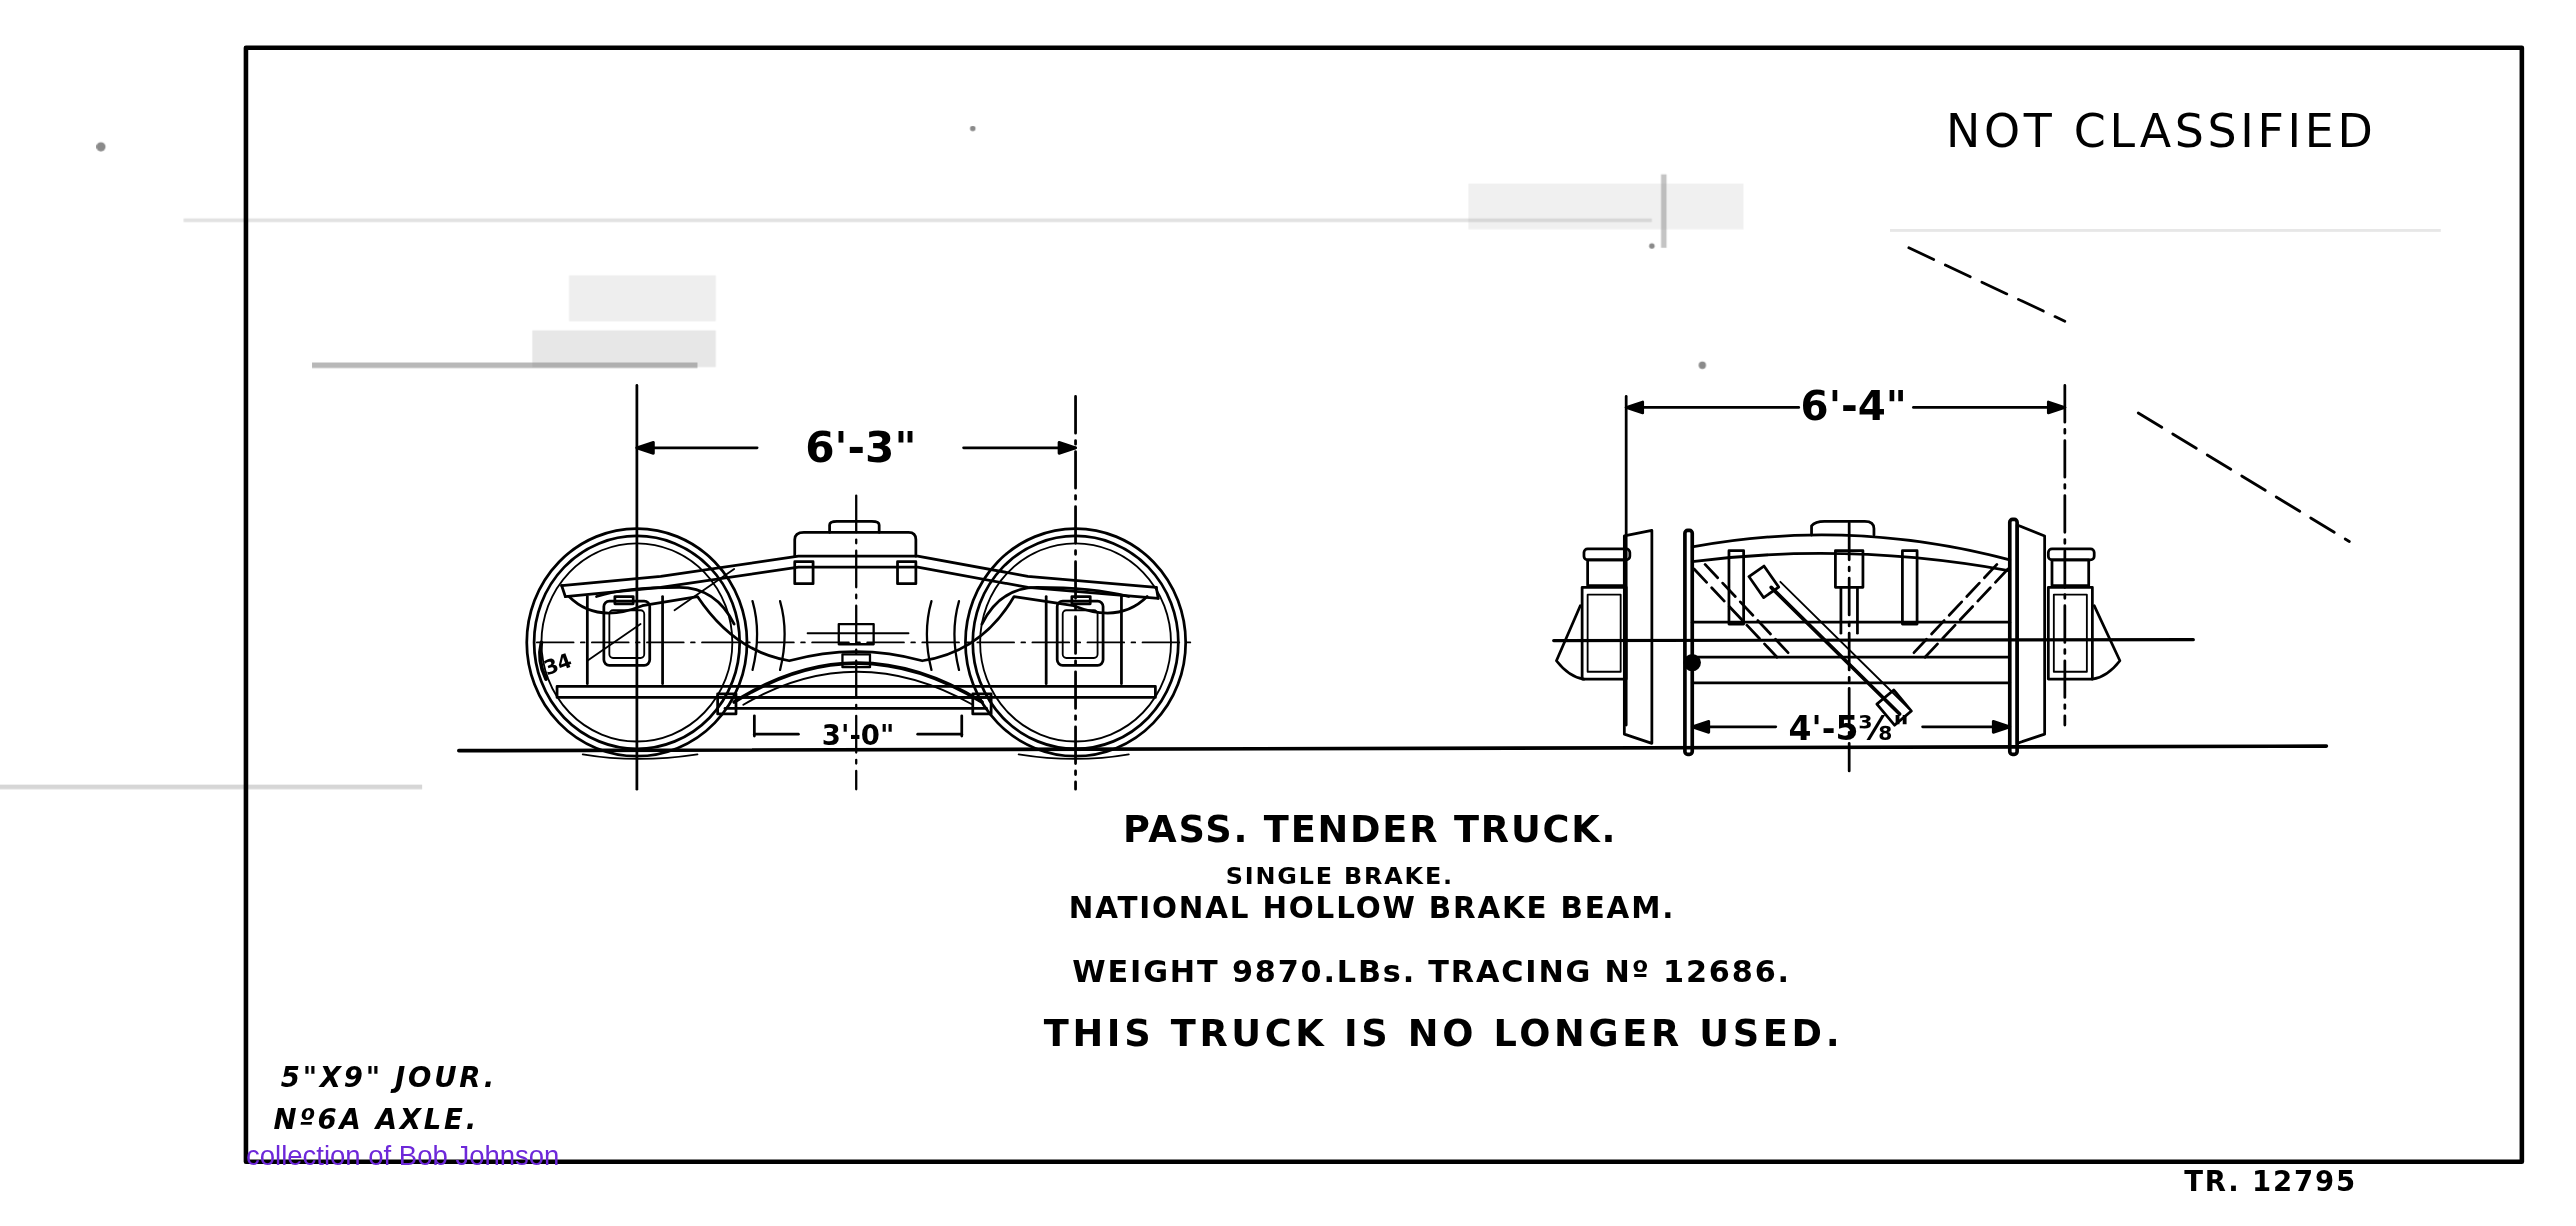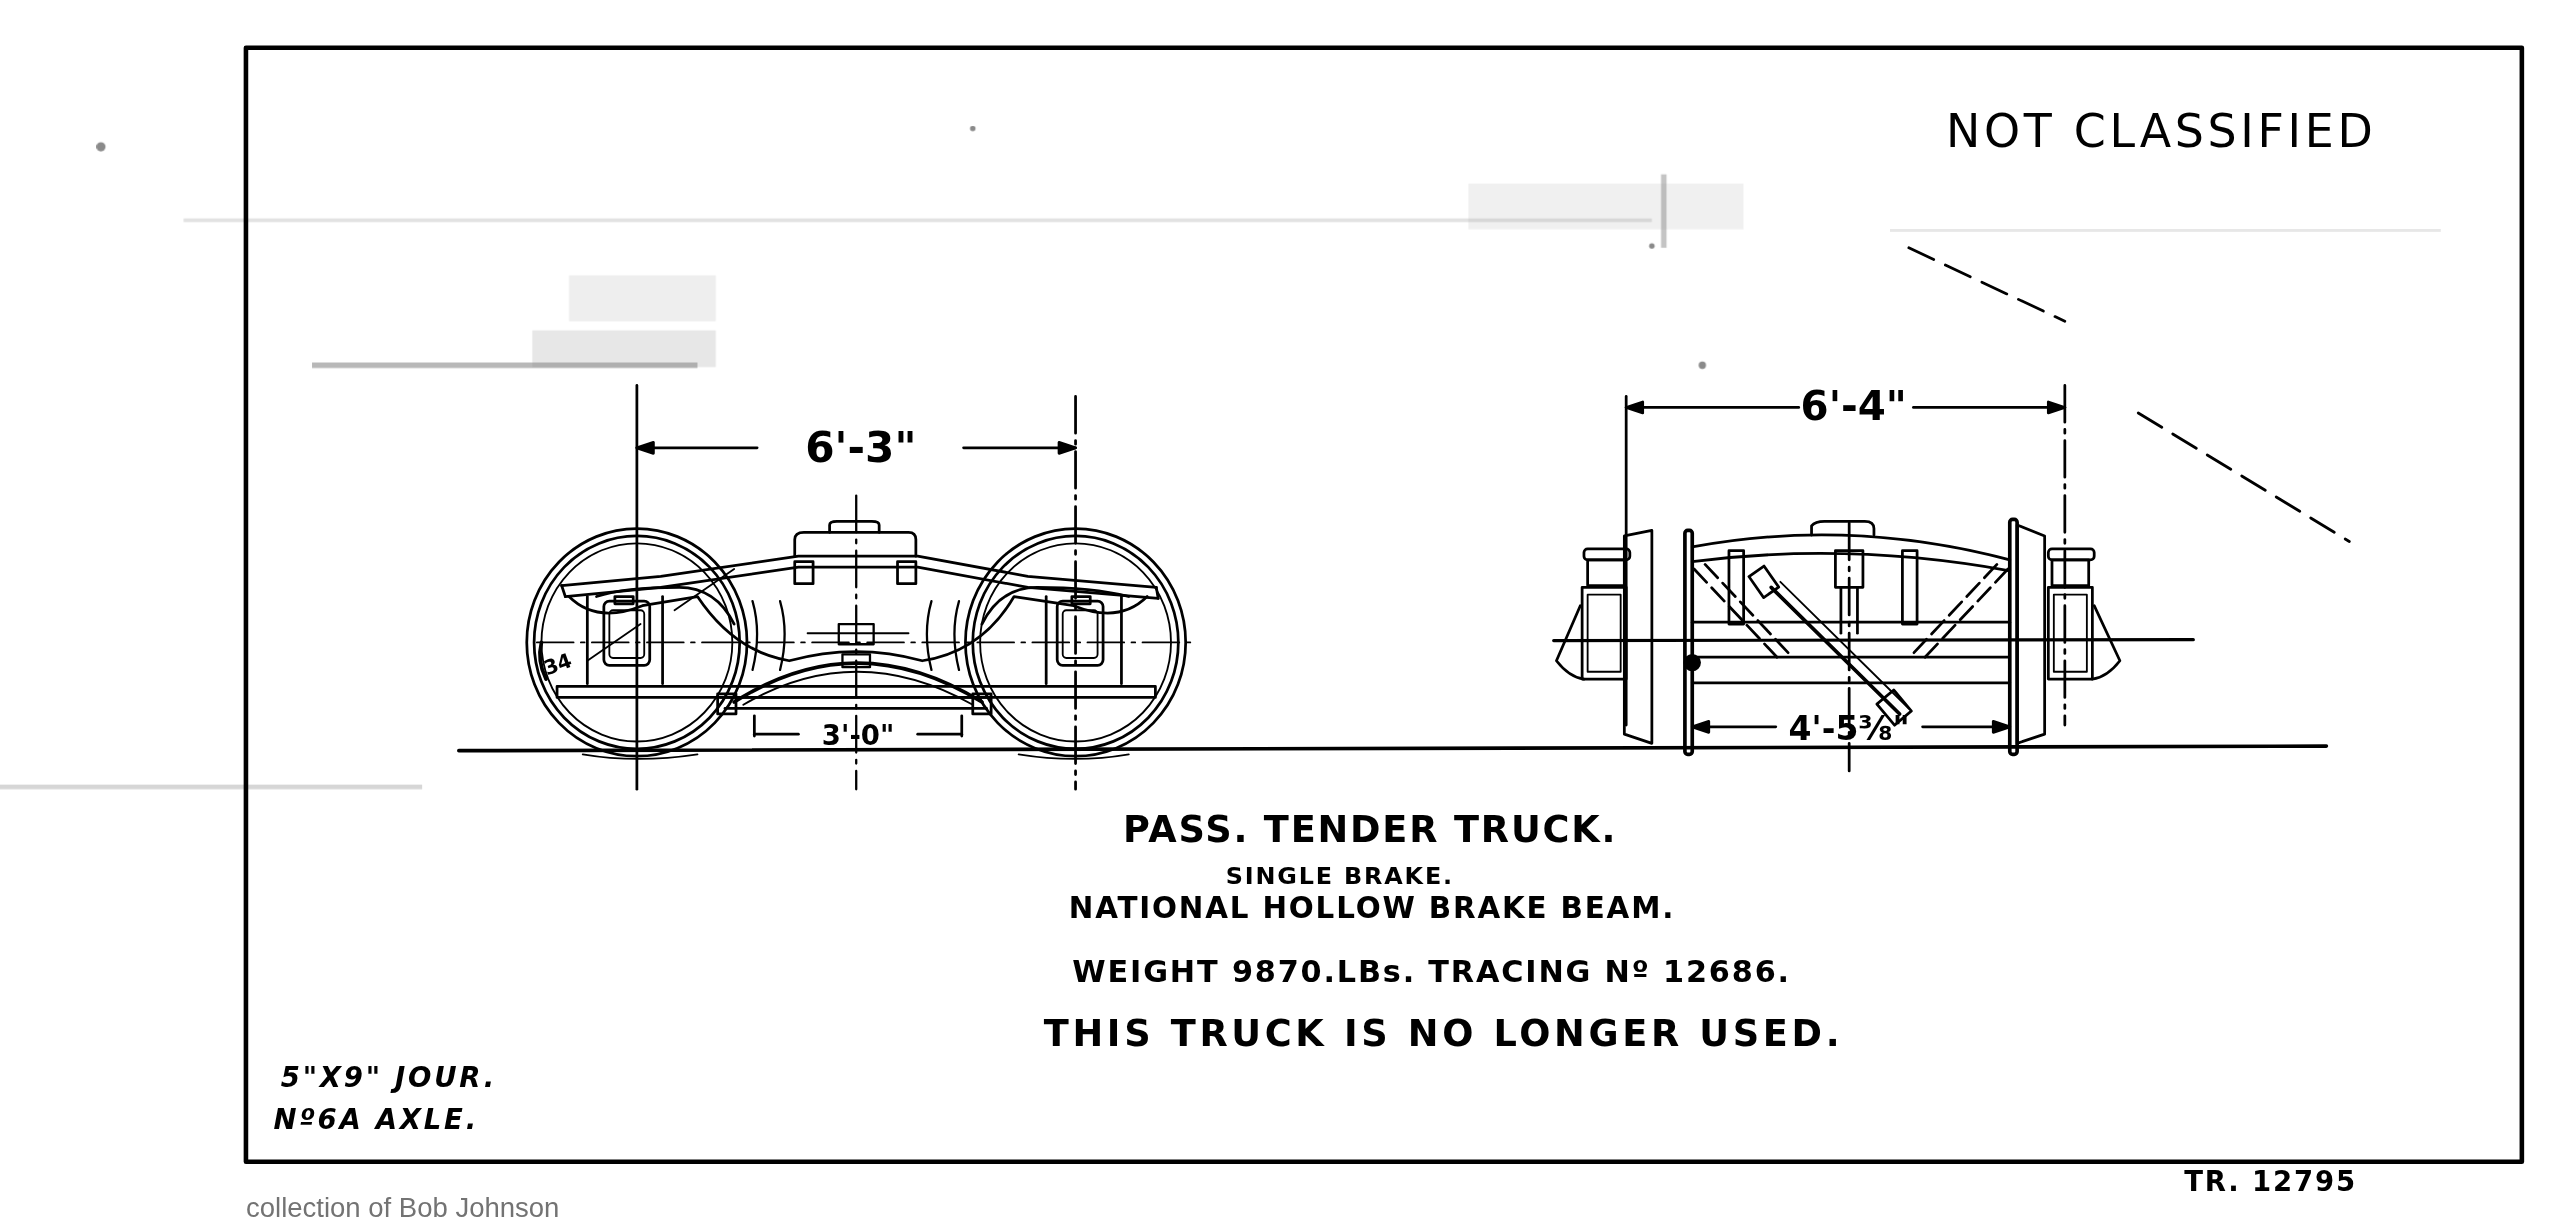--- a/index.html
+++ b/index.html
@@ -1,21 +1,21 @@
 <!DOCTYPE html>
 <html style="font-size:14.7px"><head>
 <meta charset="utf-8">
 <style>
   html, body { margin: 0; padding: 0; background: #ffffff; }
   body { width: 2576px; height: 1227px; position: relative; overflow: hidden; font-family: "DejaVu Sans", sans-serif; }
   #sheet { position: absolute; left: 0; top: 0; width: 2576px; height: 1227px; }
   .hand { font-family: "DejaVu Sans", sans-serif; font-weight: bold; fill: #000; }
   .handThin { font-family: "DejaVu Sans", sans-serif; fill: #000; }
   .stroke { stroke: #000; fill: none; stroke-linecap: round; stroke-linejoin: round; }
-  .credit { position: absolute; left: 246px; top: 1192px; font-family: "Liberation Sans", sans-serif; font-size: 27.5px; color: #737373; letter-spacing: 0px; }
+  .credit { position: absolute; left: 246px; top: 1140px; font-family: "Liberation Sans", sans-serif; font-size: 27.5px; color: #6d28d9; letter-spacing: 0px; }
 </style>
 </head>
 <body>
 
 <svg id="sheet" viewBox="0 0 2807 1337" xmlns="http://www.w3.org/2000/svg">
 
   <g fill="#2a2a2a" opacity="0.55">
     <rect x="340" y="395" width="420" height="6" opacity="0.6"></rect>
     <rect x="200" y="238" width="1600" height="4" opacity="0.25"></rect>
     <rect x="0" y="855" width="460" height="5" opacity="0.35"></rect>

